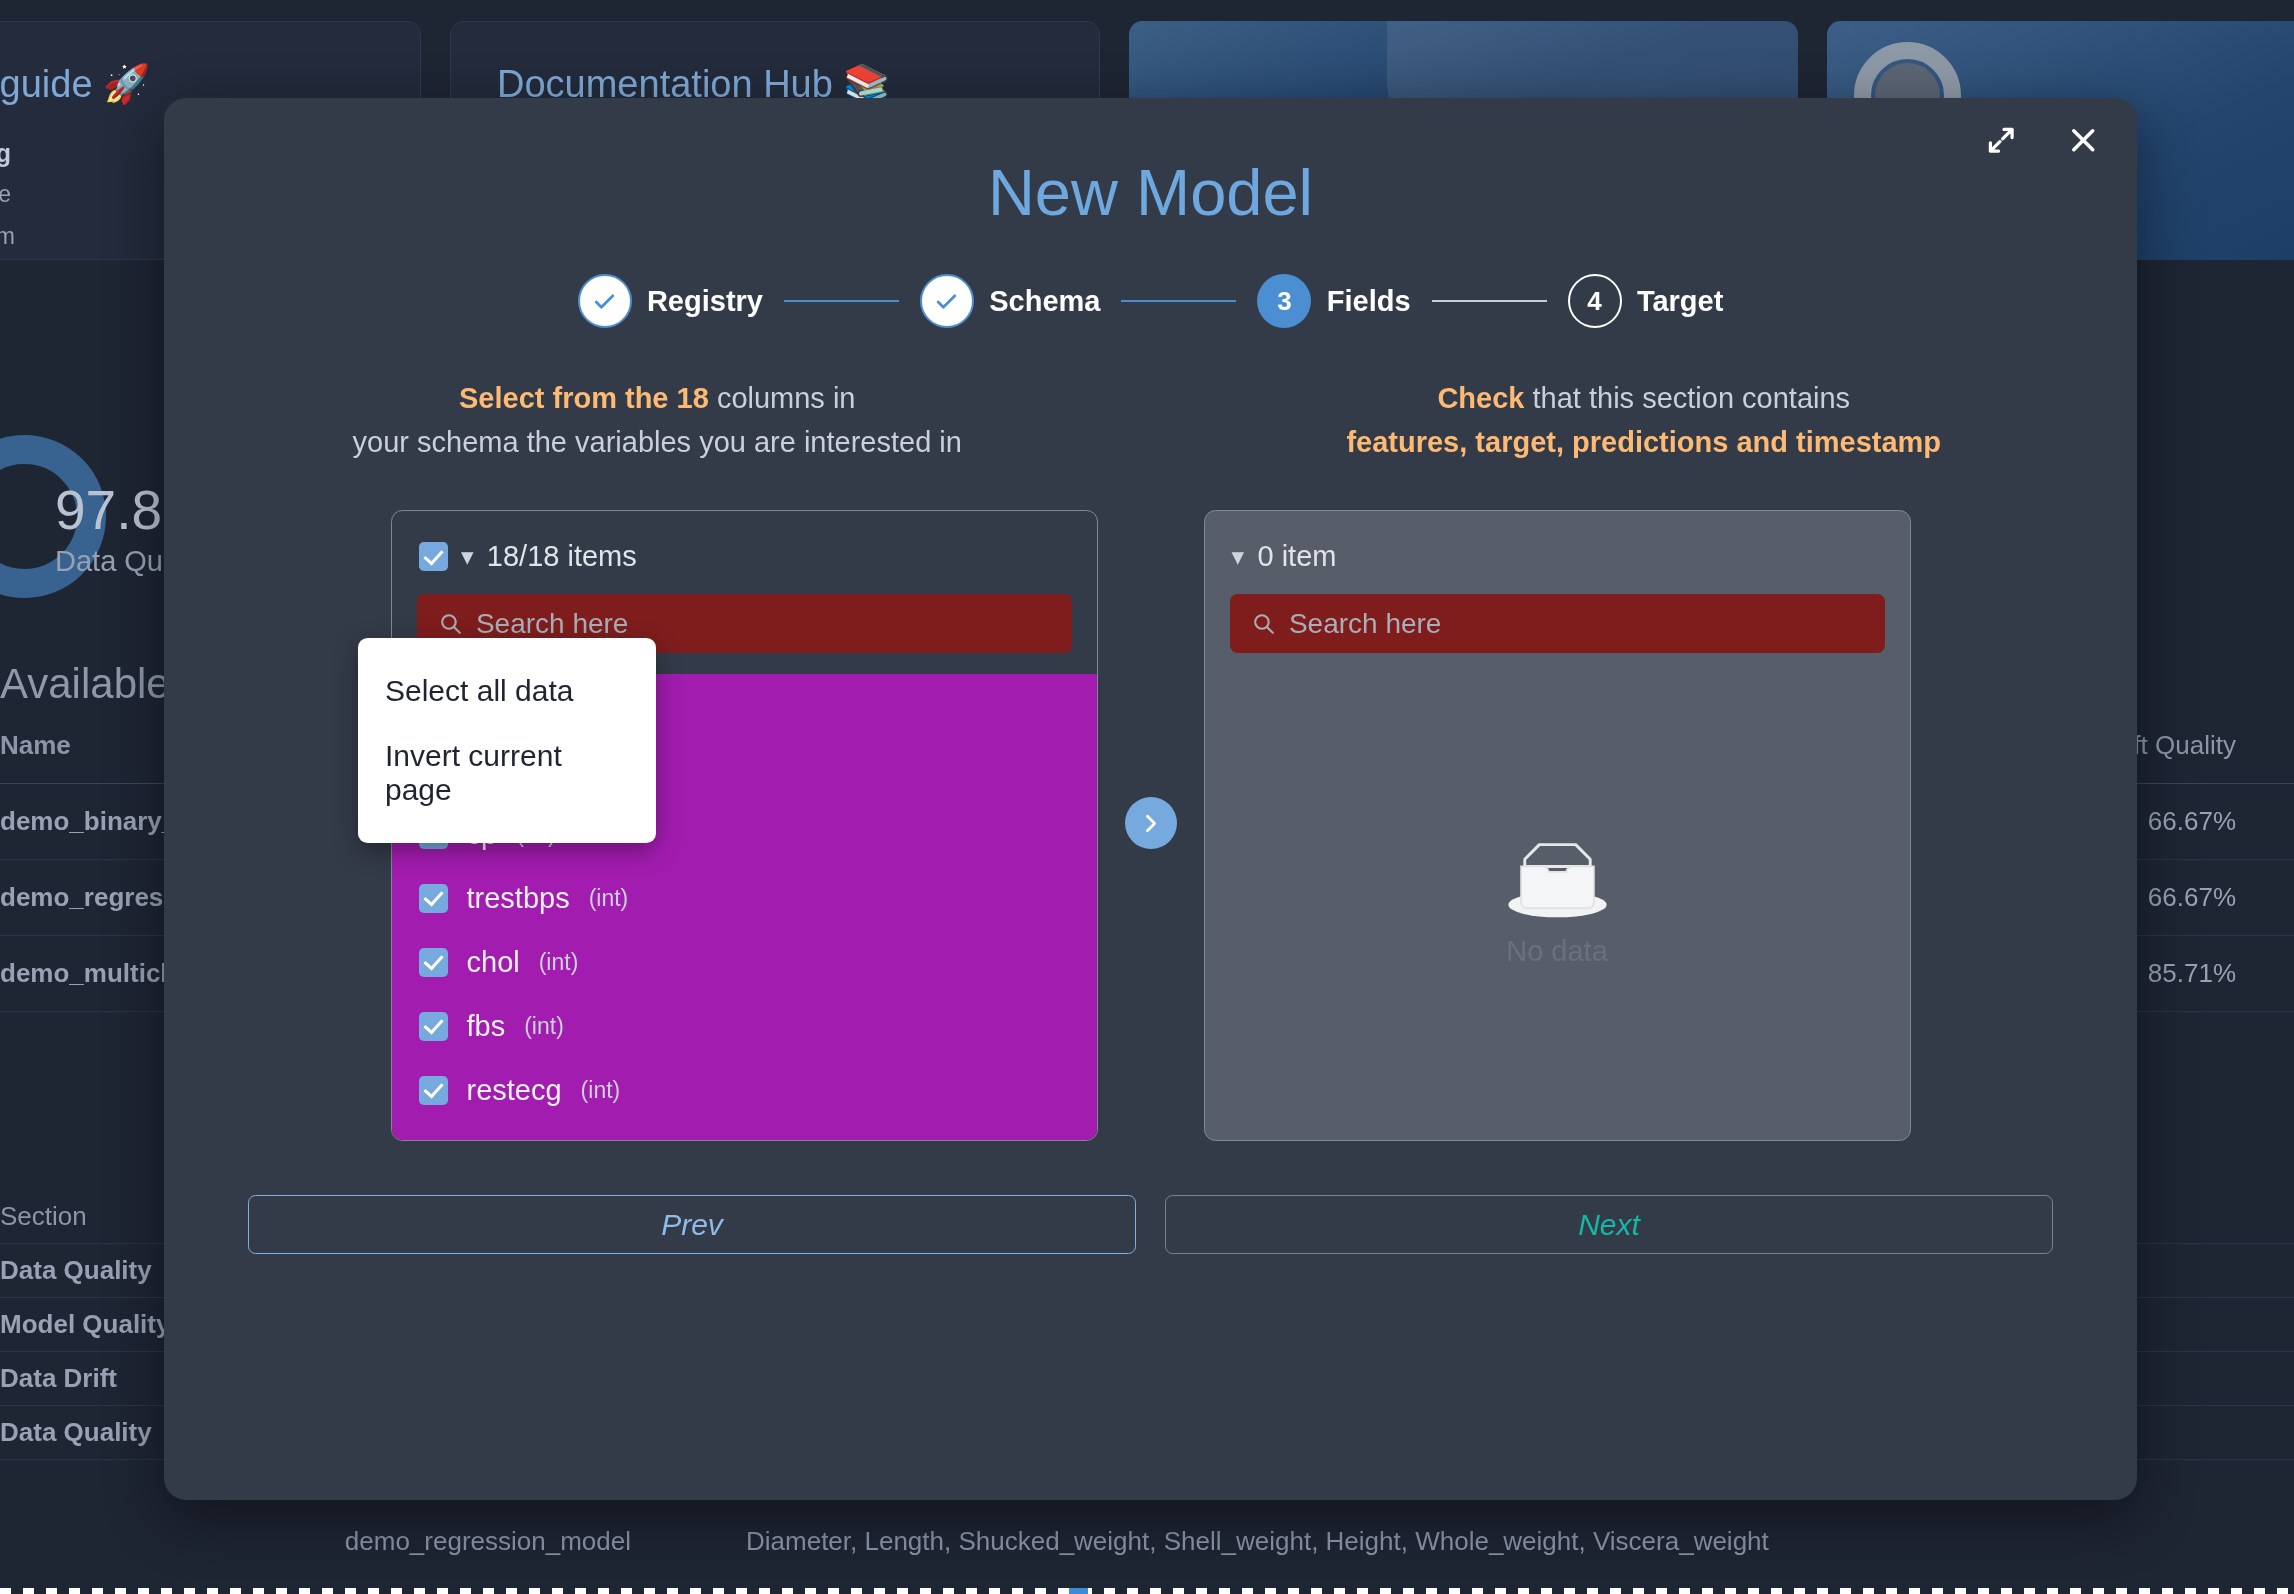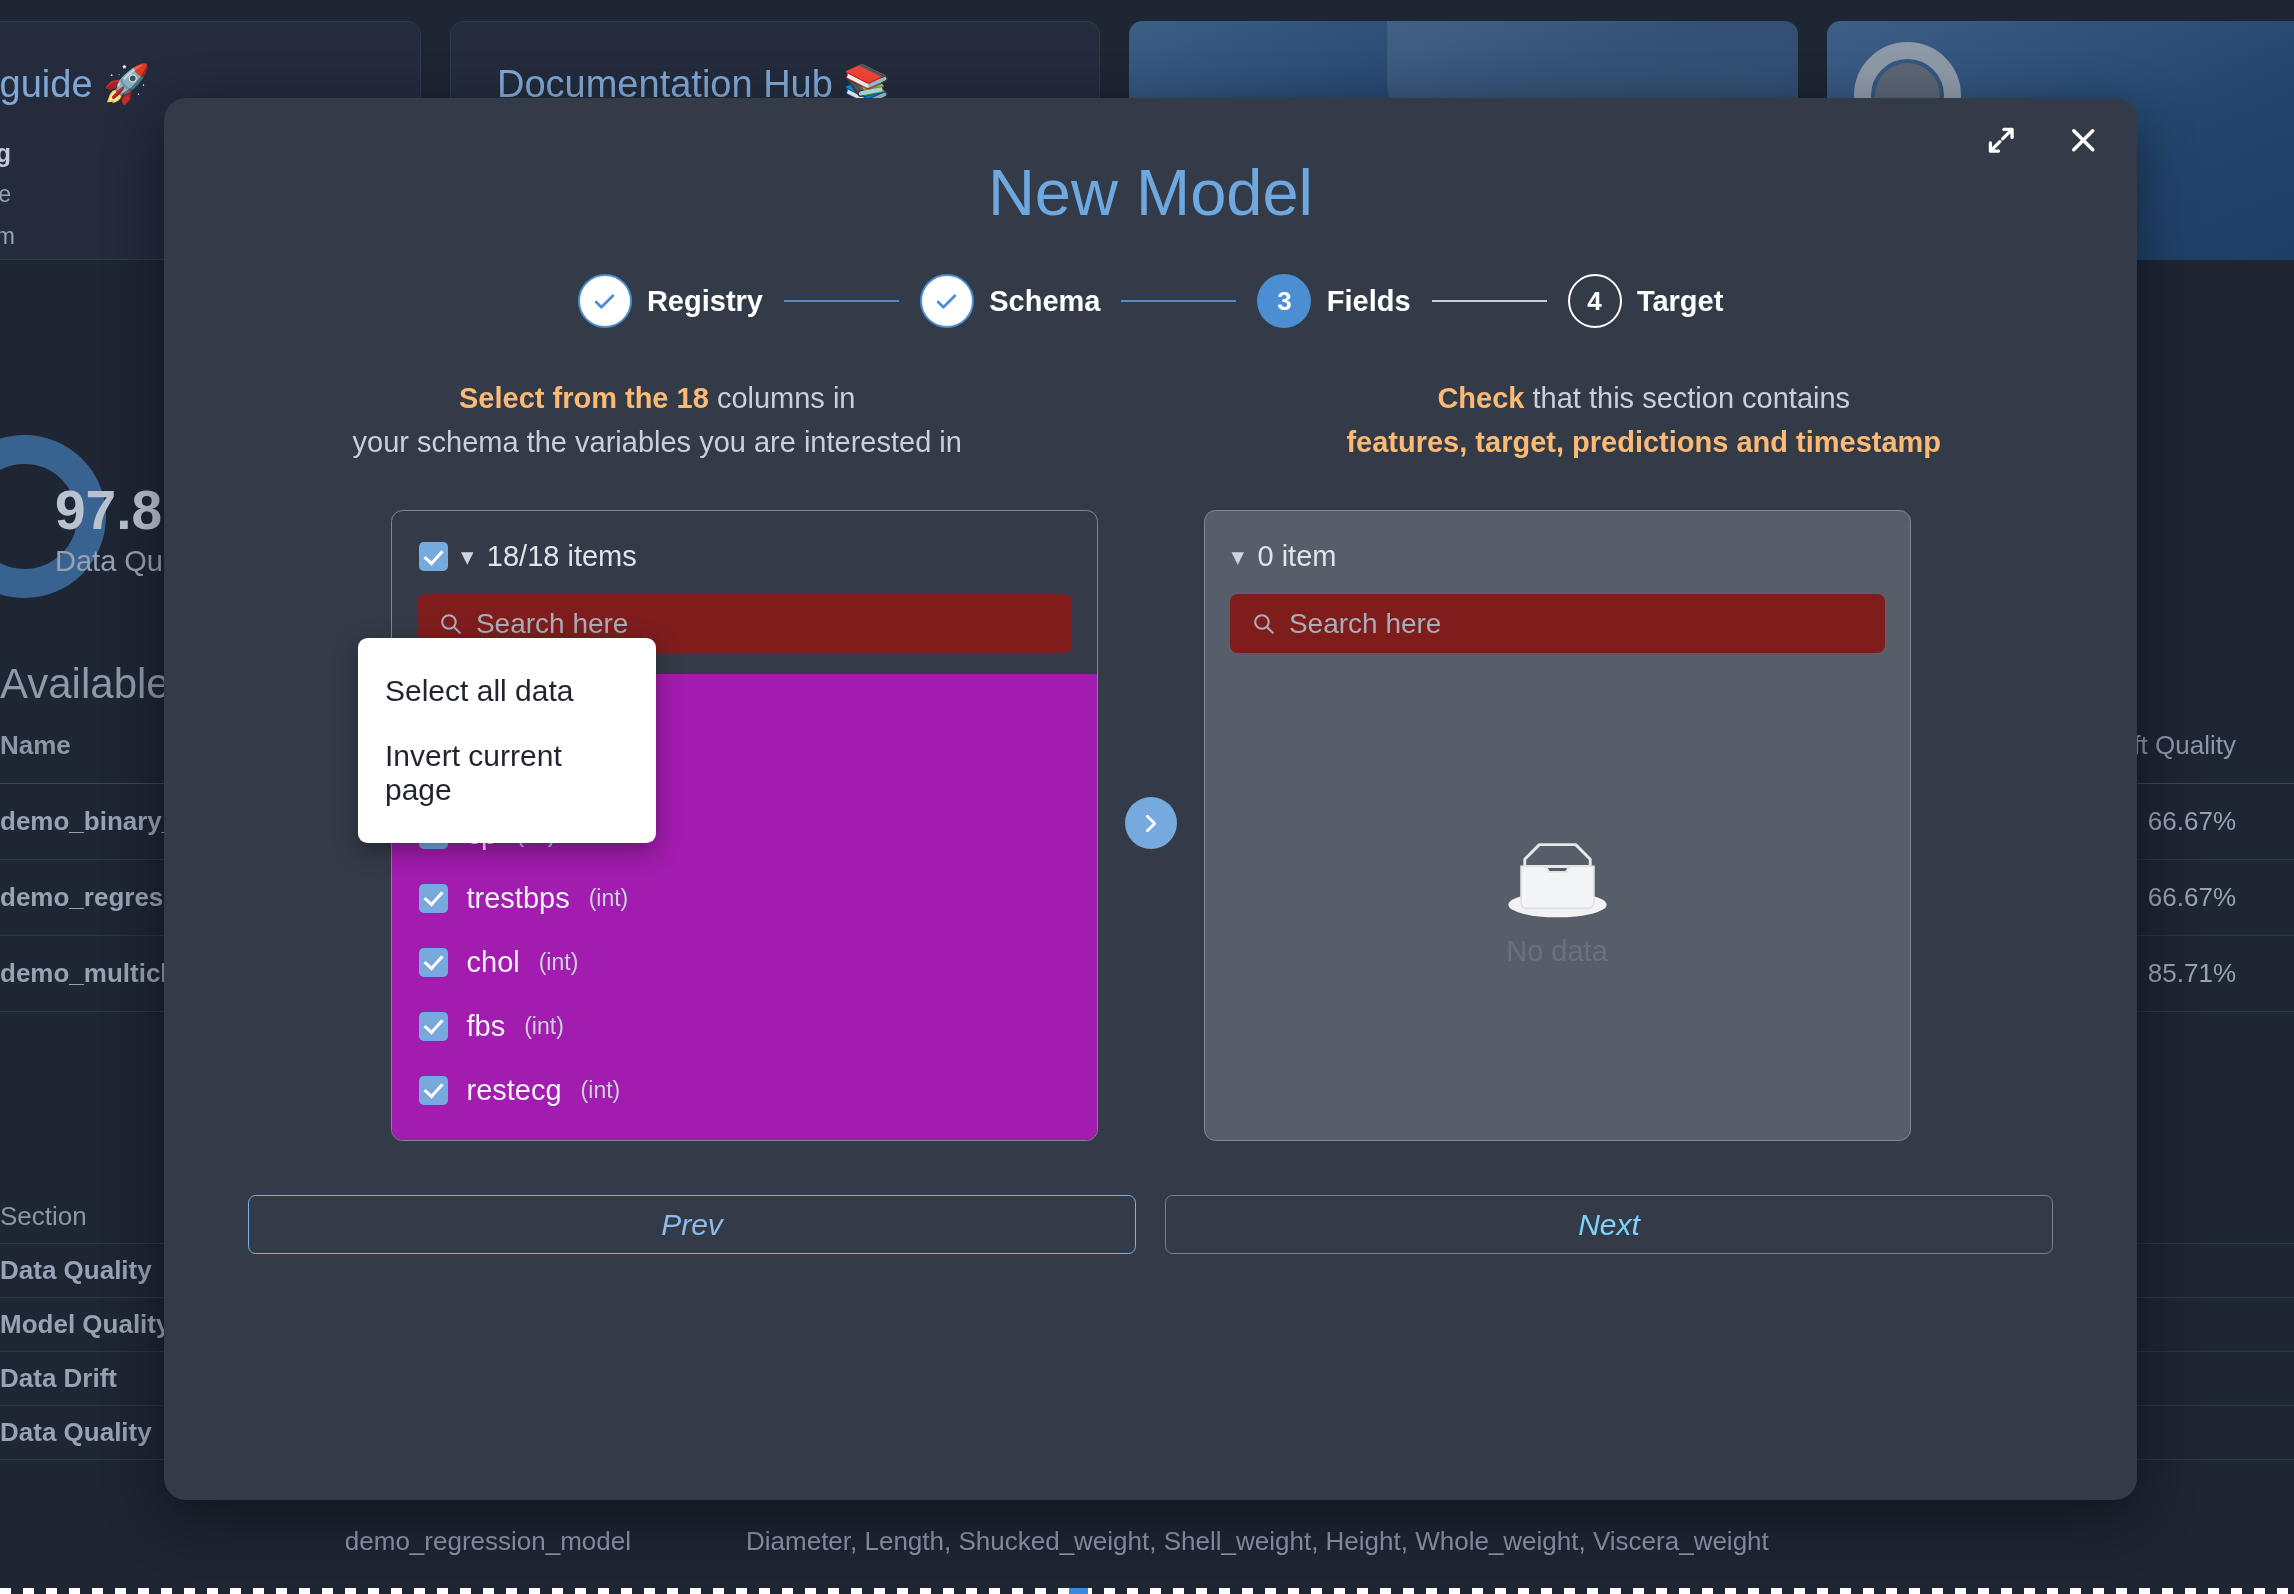--- a/index.html
+++ b/index.html
@@ -58,21 +58,21 @@
     background:#5b6575;
   }
   .promo2-t1 { position: absolute; left: 21px; top: 153px; font-size: 38px; color: #b9c6d6; white-space: nowrap;}
   .promo2-t2 { position: absolute; left: 21px; top: 201px; font-size: 38px; color: #b9c6d6; white-space: nowrap;}
 
   
   .kpi-ring {
     position: absolute; left: -57px; top: 435px; width: 163px; height: 163px;
     border-radius: 50%; border: 29px solid #38628f;
   }
-  .kpi-val { position: absolute; left: 55px; top: 478px; font-size: 55px; color: #b9c2d0; font-weight: 700;}
+  .kpi-val { position: absolute; left: 55px; top: 478px; font-size: 55px; color: #b9c2d0; font-weight: 400;}
   .kpi-label { position: absolute; left: 55px; top: 545px; font-size: 29px; color: #97a1b2;}
 
   .bg-table { position: absolute; left: -115px; top: 660px; width: 2447px; }
   .bg-table-title { font-size: 42px; color: #8f99a9; margin-left: 115px; }
   .bgt-row {
     display: flex; align-items: center; height: 76px; border-bottom: 1px solid #2b3549;
     padding-left: 115px; font-size: 26px; color: #98a2b4;
   }
   .bgt-row.head { color: #8c96a8; border-bottom: 1px solid #39465e; }
   .bgt-c1 { width: 497px; font-weight: bold; }
@@ -177,21 +177,21 @@
   }
   .dd-item { font-size: 30px; color: #1f2430; padding: 15.3px 27px; cursor: pointer; }
 
   
   .modal-footer { display: flex; gap: 29px; padding: 0 84px; margin-top: 54px; }
   .btn {
     flex: 1; height: 59px; border-radius: 7.6px; display: flex; align-items: center;
     justify-content: center; font-size: 30px; font-style: italic; background: transparent; cursor: pointer;
   }
   .btn.prev { border: 1.9px solid #7fb0e2; color: #8fbbe8; }
-  .btn.next { border: 1.9px solid #7b828e; color: #7dd3fc; }
+  .btn.next { border: 1.9px solid #7b828e; color: #14b8a6; }
 </style>
 </head>
 <body>
 
 <div id="root">
 
   <div class="bg">
 
     <div class="bg-cards">
       <div class="bg-card">

